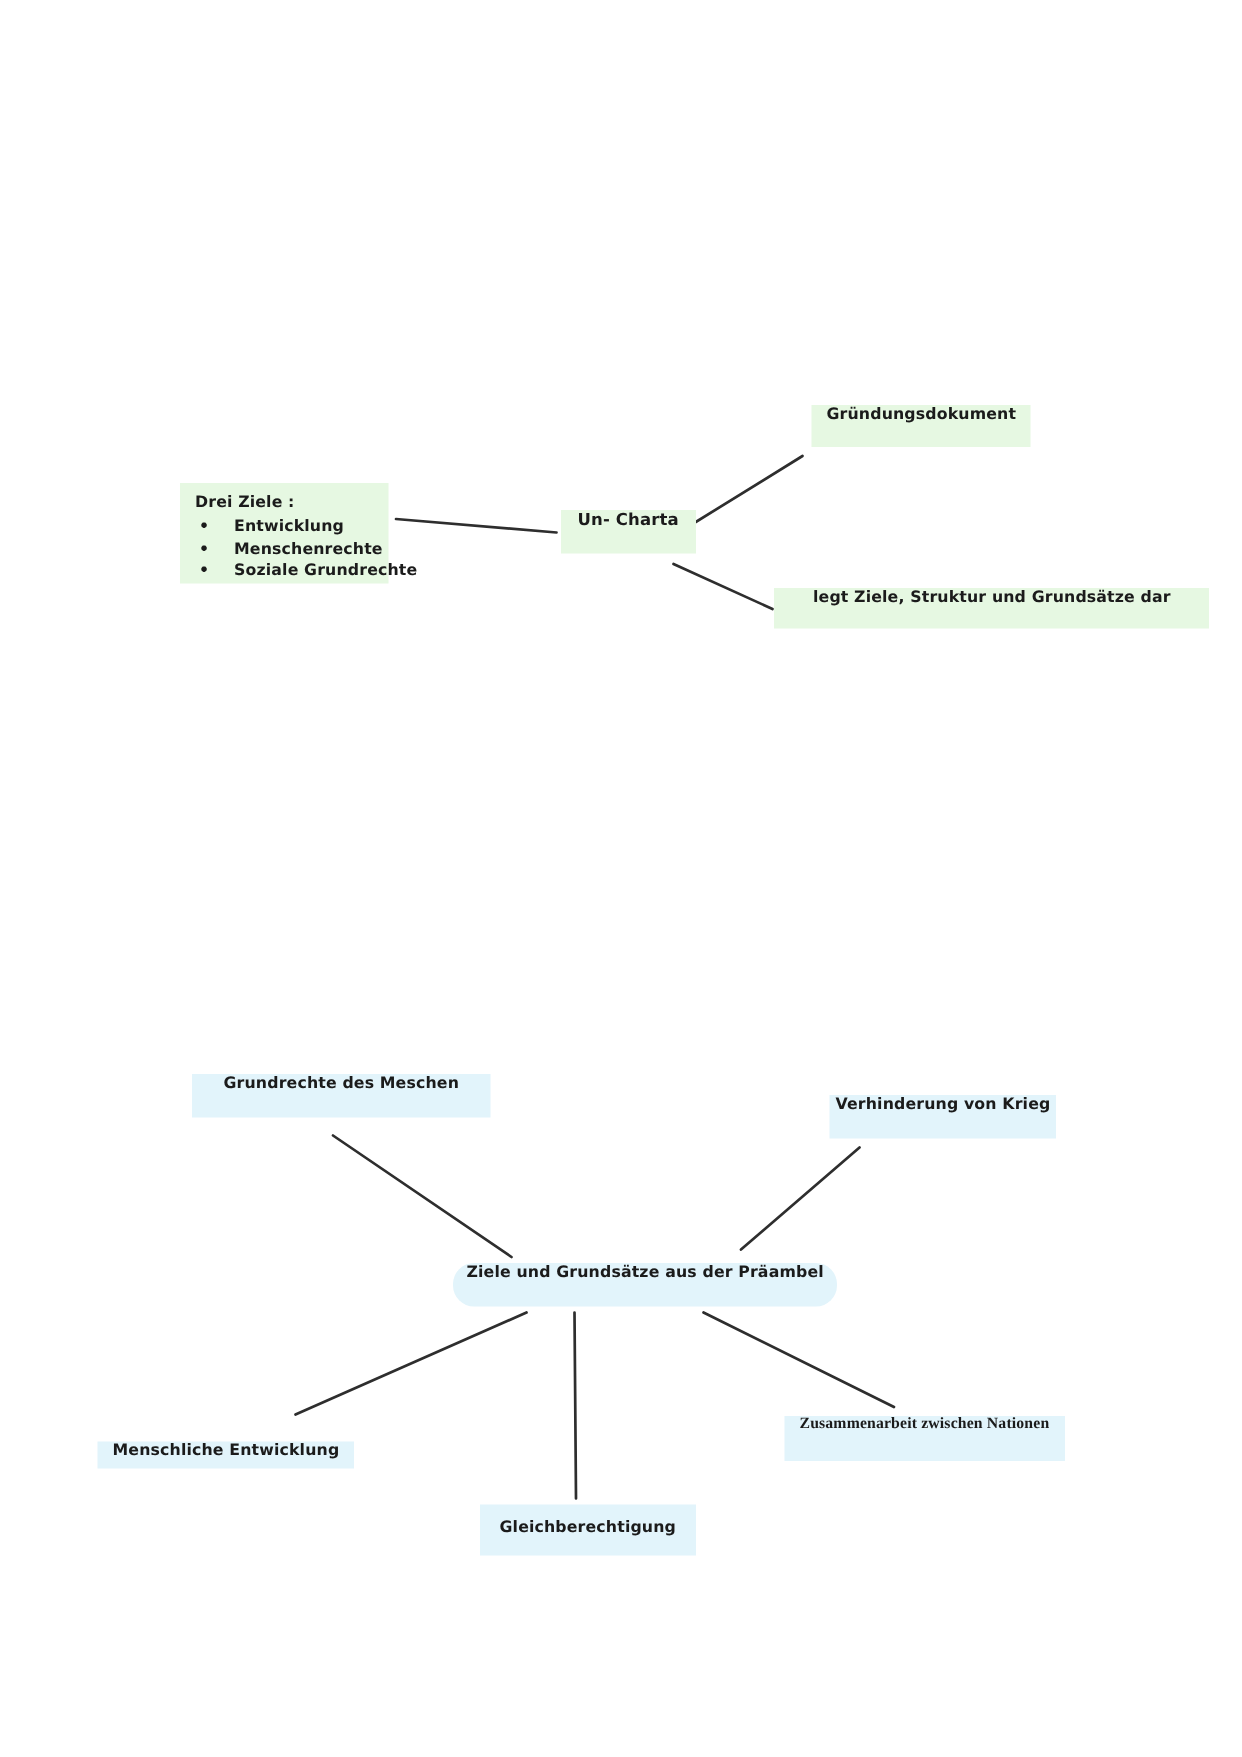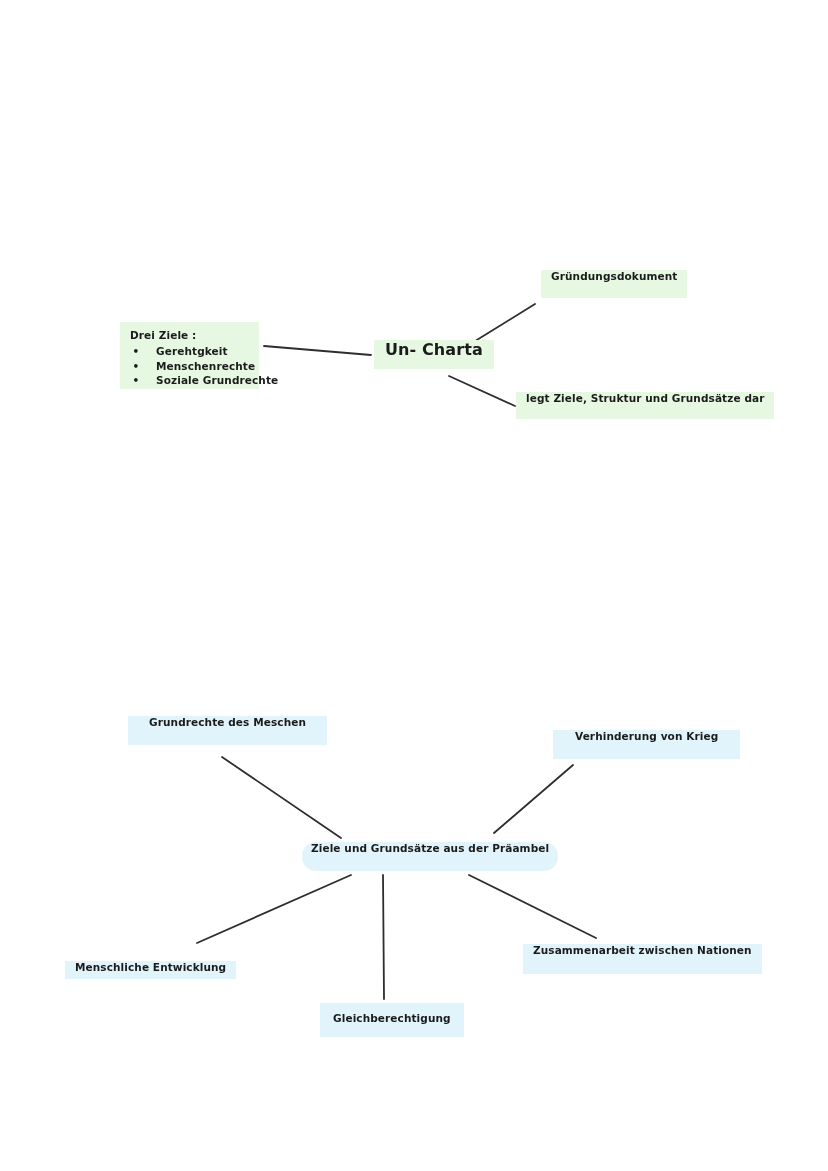--- a/index.html
+++ b/index.html
@@ -55,52 +55,52 @@
     display: flex;
     line-height: 14.5px;
     font-size: 10.5px;
   }
   #node-drei-ziele .bullet {
     width: 12px;
     margin-right: 14px;
     text-align: center;
     flex: 0 0 auto;
   }
-  #node-un-charta          { left: 374px; top: 340px; height: 29px; padding: 0 11px; font-size: 16px; }
+  #node-un-charta          { left: 374px; top: 340px; height: 29px; padding: 0 11px; font-size: 11px; }
   #node-gruendungsdokument { left: 541px; top: 270px; height: 28px; padding: 0 10px; }
-  #node-legt-ziele         { left: 516px; top: 392px; height: 27px; padding: 0 10px; }
+  #node-legt-ziele         { left: 516px; top: 392px; height: 27px; padding: 0 26px; }
 
   
   #node-grundrechte         { left: 128px; top: 716px; height: 29px; padding: 0 21px; }
-  #node-verhinderung        { left: 553px; top: 730px; height: 29px; padding: 0 22px; }
+  #node-verhinderung        { left: 553px; top: 730px; height: 29px; padding: 0 4px; }
   #node-praeambel           { left: 302px; top: 842px; height: 29px; padding: 0 9px; border-radius: 14px; }
   #node-menschliche         { left: 65px;  top: 961px; height: 18px; padding: 0 10px; }
   #node-gleichberechtigung  { left: 320px; top: 1003px; height: 34px; padding: 9px 13px 0; align-items: flex-start; }
-  #node-zusammenarbeit      { left: 523px; top: 944px; height: 30px; padding: 0 10px; }
+  #node-zusammenarbeit      { left: 523px; top: 944px; height: 30px; padding: 0 10px; font-family: Liberation Serif, serif; }
 </style>
 </head>
 <body>
 
 <svg id="connector-layer" viewBox="0 0 828 1171" xmlns="http://www.w3.org/2000/svg">
     <line x1="264" y1="346" x2="371" y2="355" stroke="#2e2e2e" stroke-width="1.8" stroke-linecap="round"></line>
     <line x1="459" y1="351" x2="535" y2="304" stroke="#2e2e2e" stroke-width="1.8" stroke-linecap="round"></line>
     <line x1="449" y1="376" x2="515" y2="406" stroke="#2e2e2e" stroke-width="1.8" stroke-linecap="round"></line>
     <line x1="222" y1="757" x2="341" y2="838" stroke="#2e2e2e" stroke-width="1.8" stroke-linecap="round"></line>
     <line x1="573" y1="765" x2="494" y2="833" stroke="#2e2e2e" stroke-width="1.8" stroke-linecap="round"></line>
     <line x1="351" y1="875" x2="197" y2="943" stroke="#2e2e2e" stroke-width="1.8" stroke-linecap="round"></line>
     <line x1="383" y1="875" x2="384" y2="999" stroke="#2e2e2e" stroke-width="1.8" stroke-linecap="round"></line>
     <line x1="469" y1="875" x2="596" y2="938" stroke="#2e2e2e" stroke-width="1.8" stroke-linecap="round"></line>
   </svg>
 
 <div class="node green" id="node-drei-ziele">
   <div class="dz-title">Drei Ziele :</div>
   <ul>
     <li>
       <span class="bullet">•</span>
-      <span>Gerehtgkeit</span>
+      <span>Entwicklung</span>
     </li>
     <li>
       <span class="bullet">•</span>
       <span>Menschenrechte</span>
     </li>
     <li>
       <span class="bullet">•</span>
       <span>Soziale Grundrechte</span>
     </li>
   </ul>

